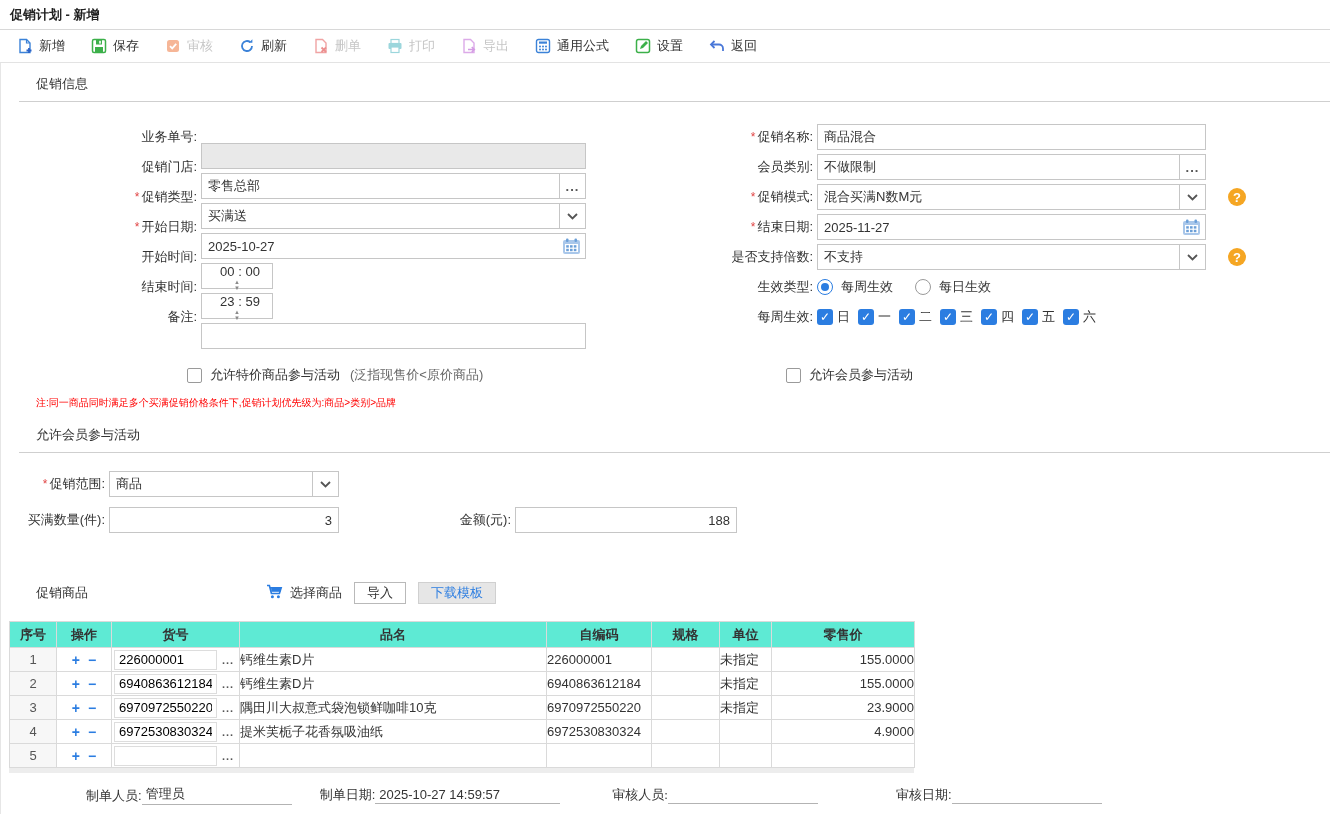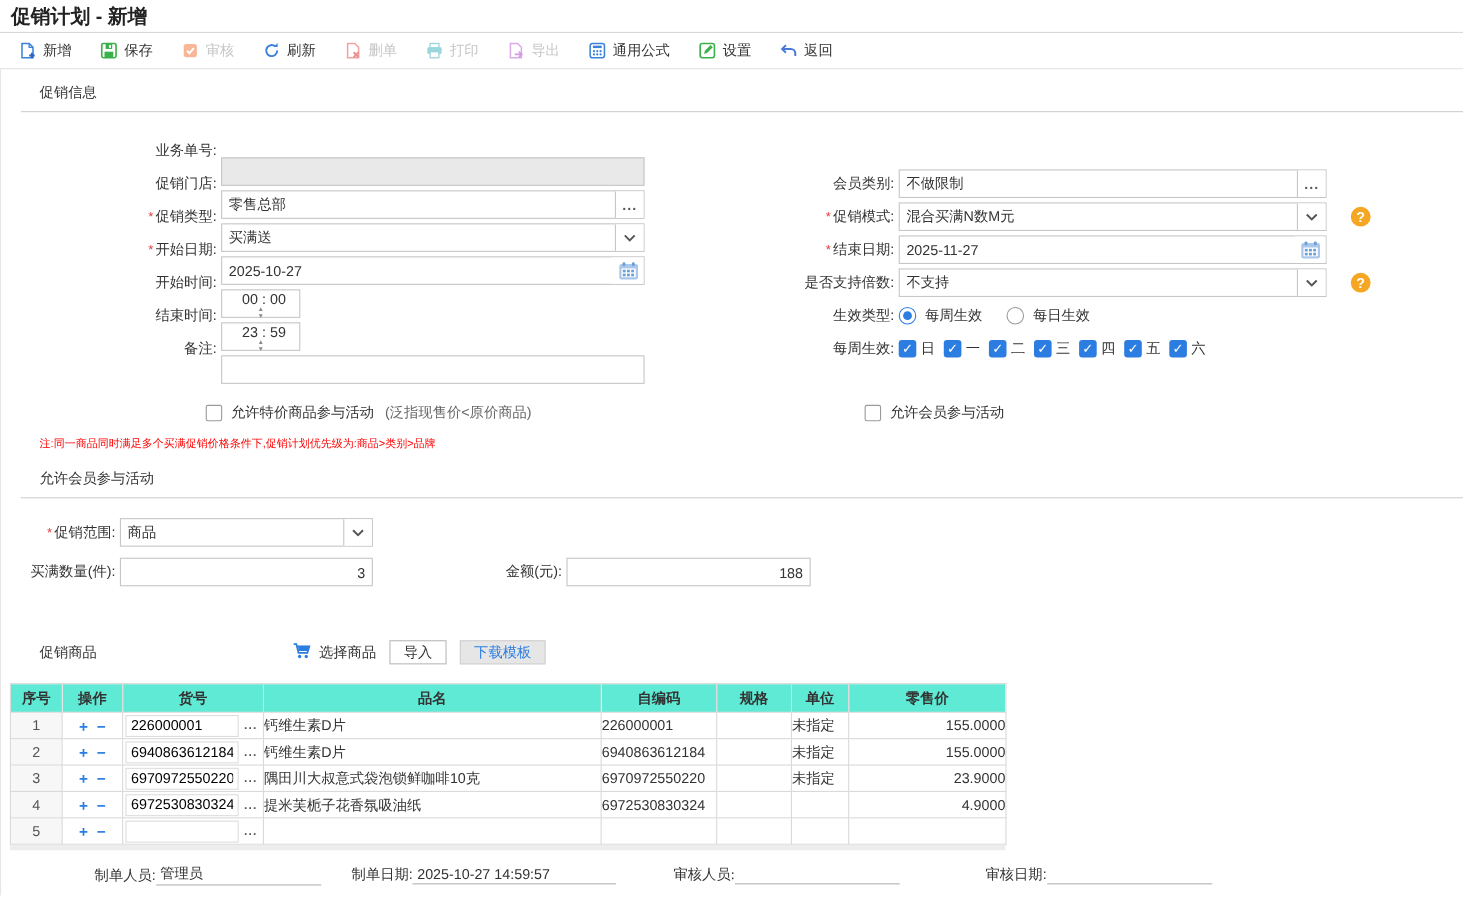--- a/index.html
+++ b/index.html
@@ -3,21 +3,21 @@
 <meta charset="utf-8">
 <style>
   * { box-sizing: border-box; }
   html,body { margin:0; padding:0; }
   body {
     width:1330px; height:815px; overflow:hidden;
     font-family:"Liberation Sans", sans-serif;
     font-size:13px; color:#333; background:#fff;
   }
   
-  .titlebar { height:30px; line-height:30px; padding-left:10px; font-size:18px; font-weight:bold; color:#222; border-bottom:1px solid #d8d8d8; }
+  .titlebar { height:30px; line-height:30px; padding-left:10px; font-size:13px; font-weight:bold; color:#222; border-bottom:1px solid #d8d8d8; }
   .toolbar { height:33px; display:flex; align-items:center; padding-left:4px; border-bottom:1px solid #e3e3e3; }
   .tb-btn { display:flex; align-items:center; gap:6px; padding:0 13px; height:100%; cursor:pointer; color:#333; }
   .tb-btn.disabled { color:#c6c6c6; cursor:default; }
   .tb-btn svg { display:block; }
   
   .panel { border-left:1px solid #e6e6e6; min-height:751px; }
   .sec-h { padding:12px 0 8px 35px; color:#333; }
   .sec-rule { border-bottom:1px solid #cfcfcf; margin-left:18px; }
   
   .form { padding-top:20px; }
@@ -204,20 +204,28 @@
   <div class="sec-rule"></div>
 
   <div class="form">
 
     <div class="frow">
       <div class="fl">
         <div class="lbl">业务单号:</div>
         <div class="ctl">
             <div class="inp disabled">
               <input disabled="" value="" style="">
+            </div>
+          </div>
+      </div>
+      <div class="fr">
+        <div class="lbl"><span class="star">*</span><span>促销名称:</span></div>
+        <div class="ctl">
+            <div class="inp">
+              <input value="商品混合" style="">
             </div>
           </div>
       </div>
     </div>
 
     <div class="frow">
       <div class="fl">
         <div class="lbl">促销门店:</div>
         <div class="ctl">
             <div class="inp">

